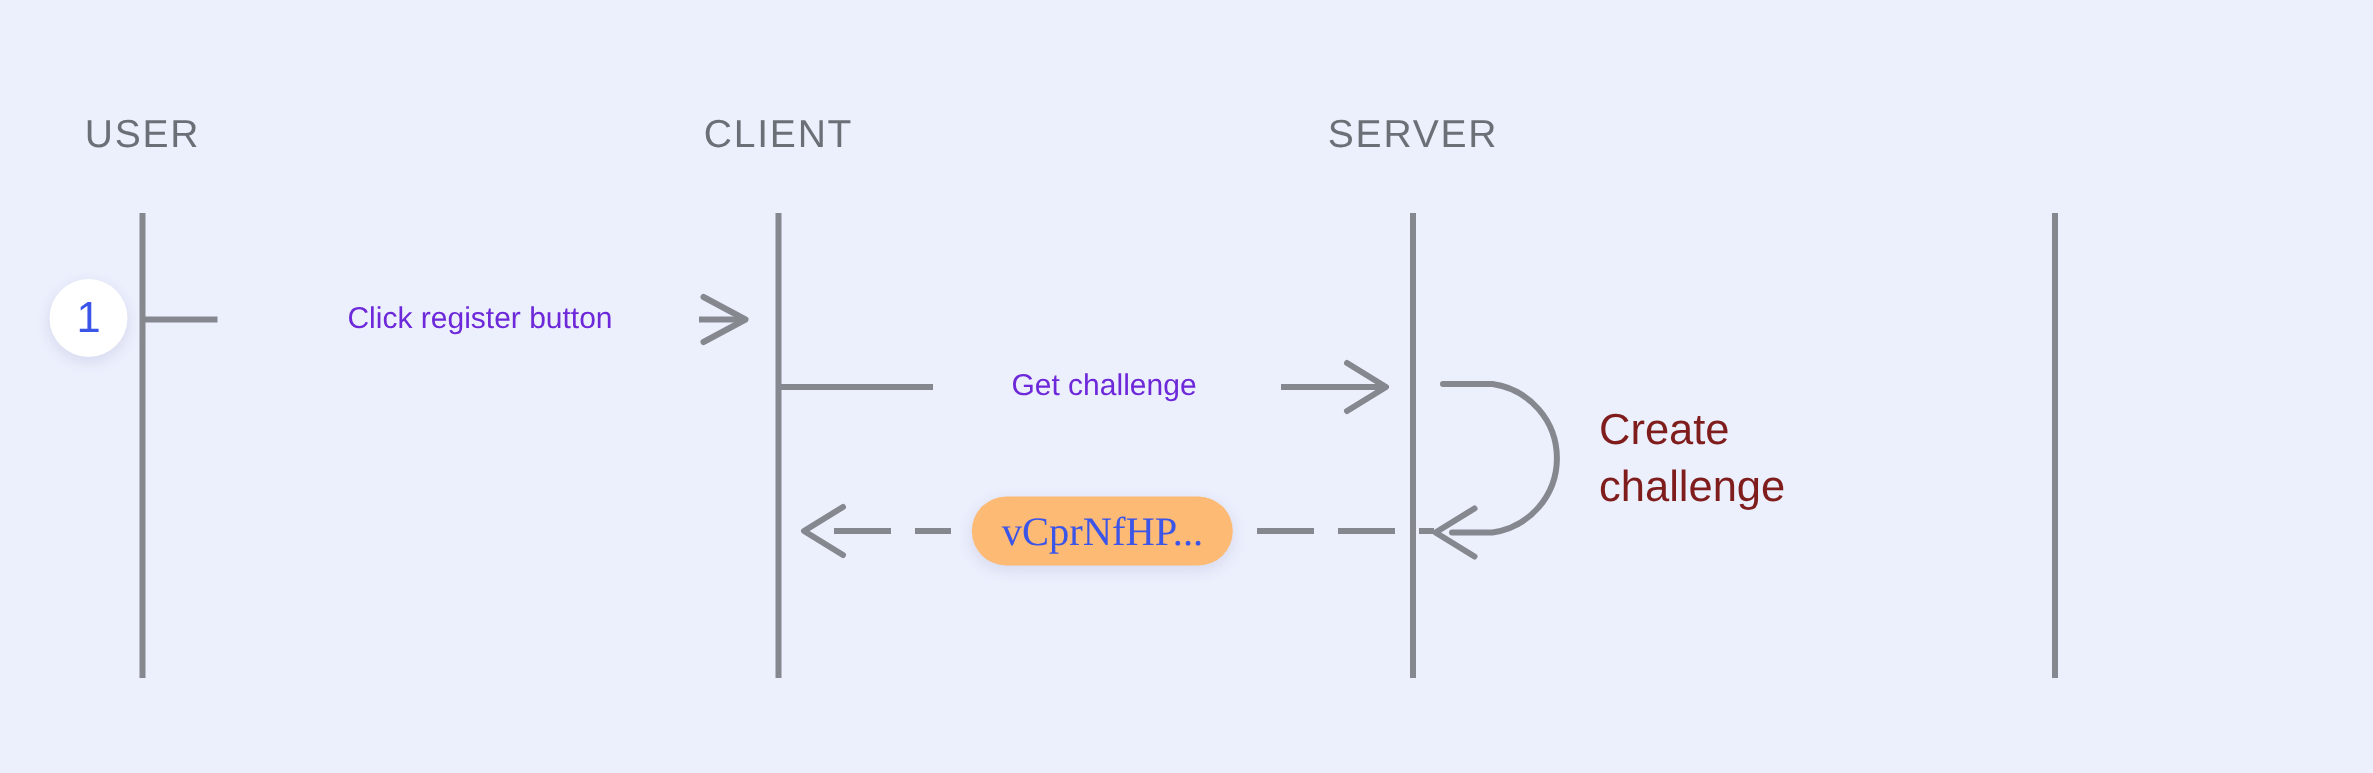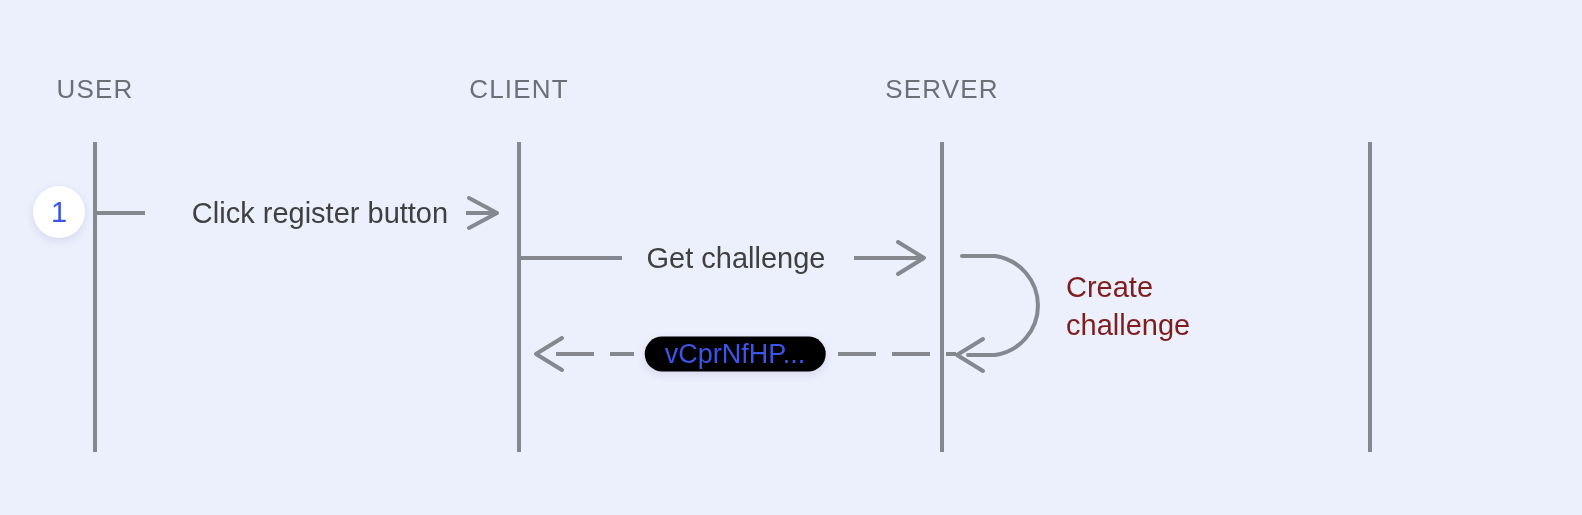--- a/index.html
+++ b/index.html
@@ -30,22 +30,22 @@
     transform: translateX(-50%);
     font-size: 26px;
     letter-spacing: 1.2px;
     color: #6b6f76;
     font-weight: 400;
     white-space: nowrap;
     top: 74px;
   }
   .msg-label {
     position: absolute;
-    font-size: 29px;
-    color: #404040;
+    font-size: 20px;
+    color: #6d28d9;
     white-space: nowrap;
     transform: translate(-50%, -50%);
   }
   .note-label {
     position: absolute;
     font-size: 29px;
     color: #7f1d1d;
     line-height: 1.32;
     white-space: pre-line;
   }
@@ -58,32 +58,32 @@
     box-shadow: 0 3px 9px rgba(60, 70, 140, 0.13);
     display: flex;
     align-items: center;
     justify-content: center;
     font-size: 29px;
     color: #3b55e8;
     transform: translate(-50%, -50%);
   }
   .token-pill {
     position: absolute;
-    background: #000000;
+    background: #fdba74;
     border-radius: 999px;
     box-shadow: 0 3px 10px rgba(60, 70, 140, 0.13);
     display: flex;
     align-items: center;
     justify-content: center;
-    font-family: Liberation Sans, sans-serif;
+    font-family: Liberation Serif, serif;
     font-size: 27px;
     color: #3b55e8;
     transform: translate(-50%, -50%);
     padding: 0 20px;
-    height: 35px;
+    height: 46px;
     box-sizing: border-box;
   }
 </style>
 </head>
 <body>
 
 <div class="diagram">
 
   <svg class="canvas" viewBox="0 0 1582 515" xmlns="http://www.w3.org/2000/svg">
 

